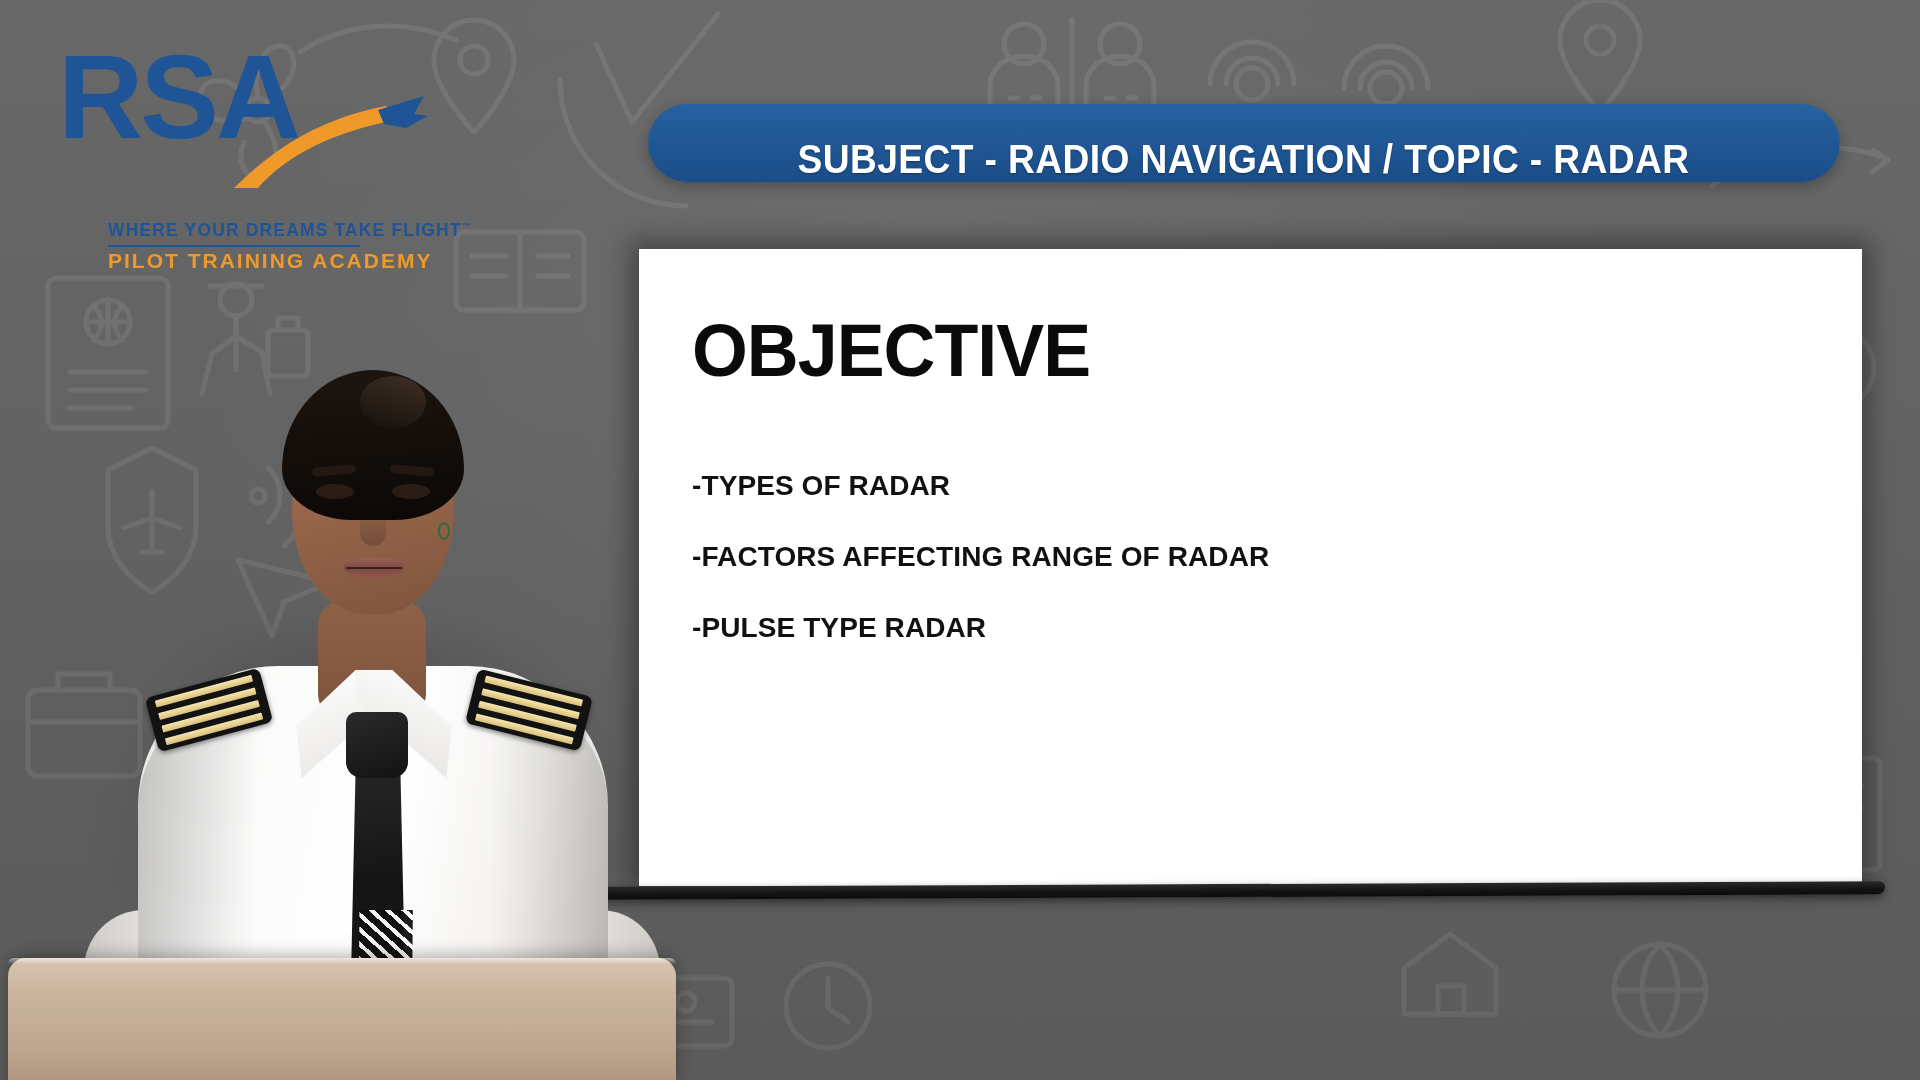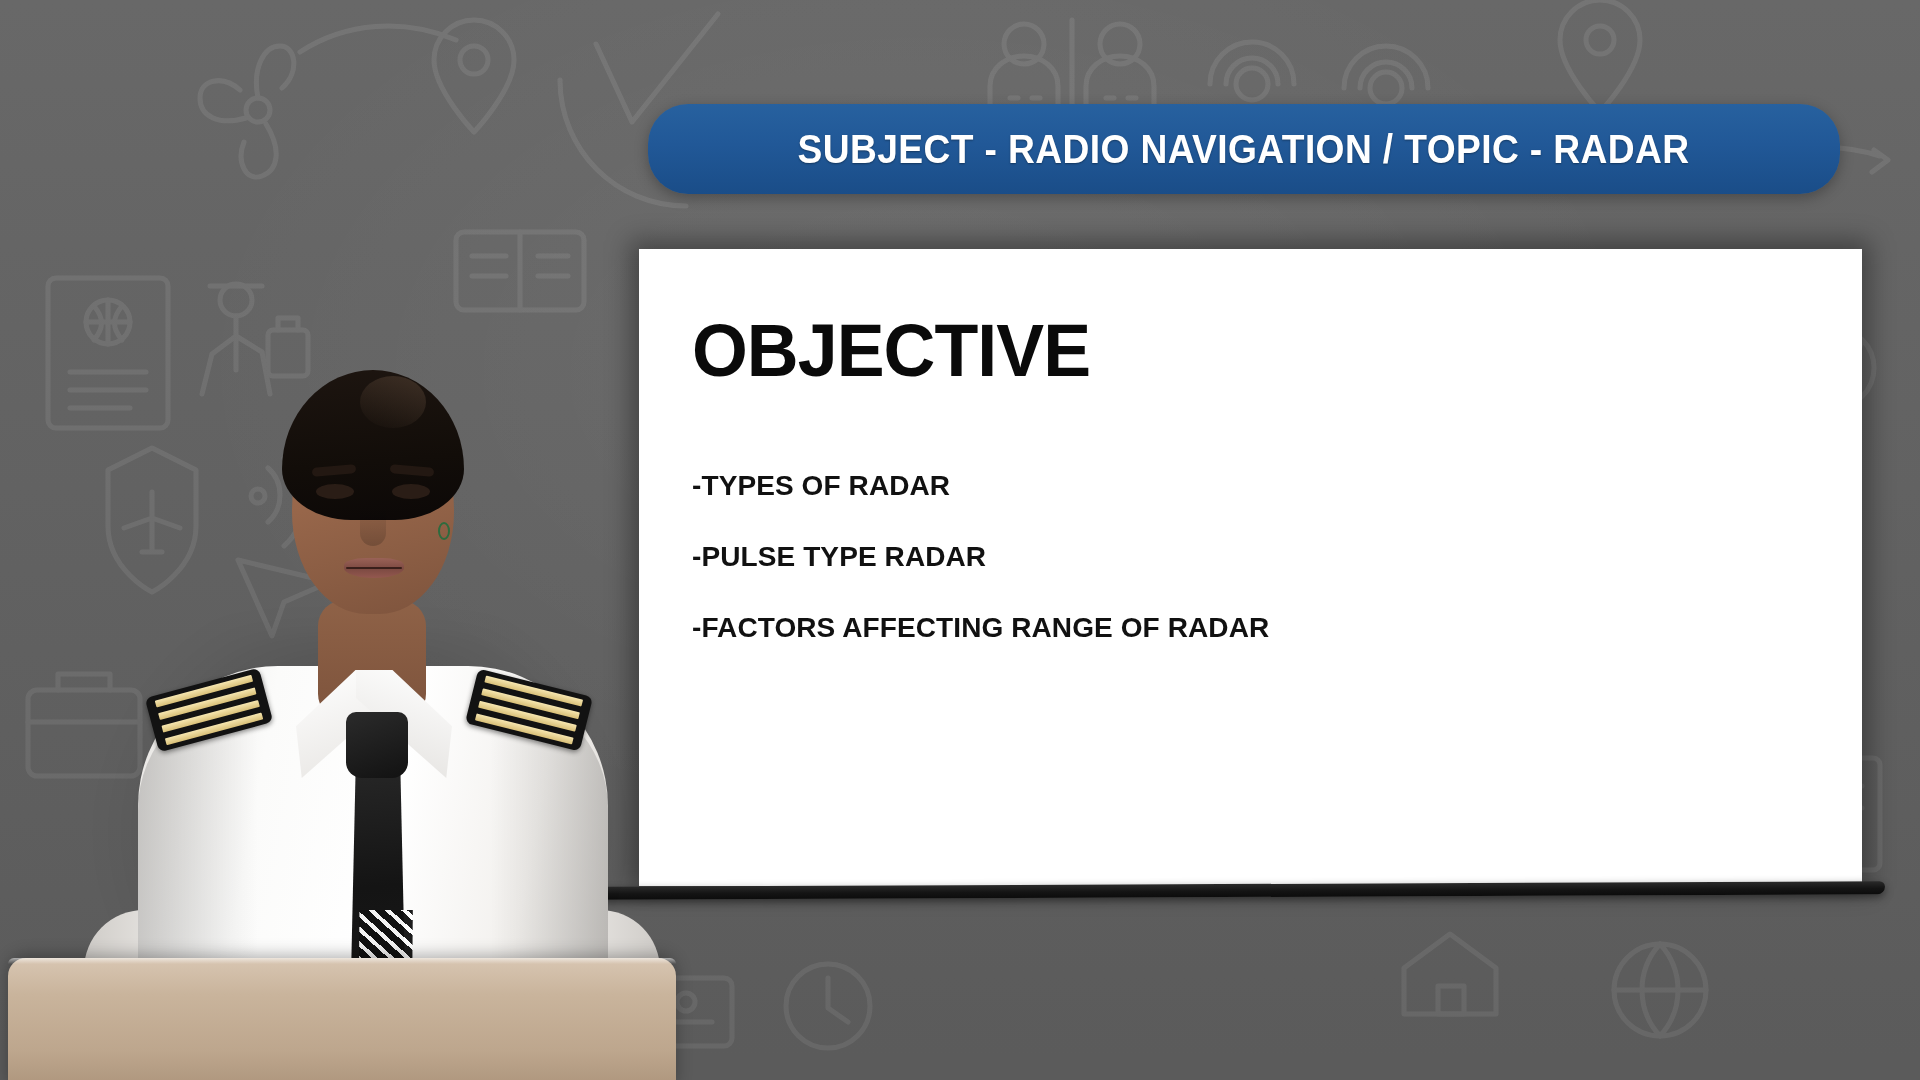--- a/index.html
+++ b/index.html
@@ -60,25 +60,25 @@
   }
   #logo .academy{
     position:absolute; left:56px; top:207px;
     font-size:21px; font-weight:bold; letter-spacing:2.0px;
     color:#f0992b; white-space:nowrap;
   }
 
   
   #title-banner{
     position:absolute; left:648px; top:104px;
-    width:1192px; height:90px;
+    width:1192px; height:78px;
     background:linear-gradient(180deg,#27619f 0%,#215897 45%,#1a4d88 100%);
     border-radius:40px;
     box-shadow:0 4px 14px rgba(0,0,0,.28);
-    display:flex; align-items:center; justify-content:center;
+    display:flex; align-items:flex-end; justify-content:center;
   }
   #title-text{
     color:#ffffff;
     font-size:40px; font-weight:bold;
     letter-spacing:.4px;
     transform:scaleX(.93);
     text-shadow:0 1px 2px rgba(0,0,0,.35);
     white-space:nowrap;
   }
 
@@ -409,33 +409,46 @@
 
       <g>
         <rect x="1012" y="840" width="46" height="36" rx="6"></rect>
         <path d="M978 858h34M1058 858h36"></path>
       </g>
     </svg>
   </div>
 
   <div id="wall-light"></div>
 
+  <div id="logo">
+    <div class="mark">
+      <div class="rsa-letters">RSA</div>
+      <svg class="swoosh" viewBox="0 0 200 96" xmlns="http://www.w3.org/2000/svg">
+        <path d="M6 94 C44 56, 92 24, 158 12 L168 26 C104 38, 58 62, 30 94 Z" fill="#f0992b"></path>
+        <path d="M150 16 L196 2 L186 20 L200 22 L178 34 L156 30 Z" fill="#1f5596"></path>
+        <path d="M160 24 L184 18 L176 28 Z" fill="#1f5596"></path>
+      </svg>
+    </div>
+    <div class="tagline"><span>WHERE YOUR DREAMS TAKE FLIGHT</span><sup>™</sup></div>
+    <div class="rule"></div>
+    <div class="academy">PILOT TRAINING ACADEMY</div>
+  </div>
 
   <div id="title-banner">
     <div id="title-text">SUBJECT - RADIO NAVIGATION / TOPIC - RADAR</div>
   </div>
 
   <div id="board-shadow"></div>
   <div id="board">
   </div>
   <div id="slide-heading">OBJECTIVE</div>
   <div id="slide-bullets">
     <div class="bullet">-TYPES OF RADAR</div>
+    <div class="bullet">-FACTORS AFFECTING RANGE OF RADAR</div>
     <div class="bullet">-PULSE TYPE RADAR</div>
-    <div class="bullet">-FACTORS AFFECTING RANGE OF RADAR</div>
   </div>
   <div id="board-ledge"></div>
 
   <div id="presenter">
     <div class="part" id="shadow-body"></div>
     <div class="part" id="chair"></div>
     <div class="part" id="arm-l"></div>
     <div class="part" id="arm-r"></div>
     <div class="part" id="torso"></div>
     <div class="part" id="shoulder-shade-l"></div>

